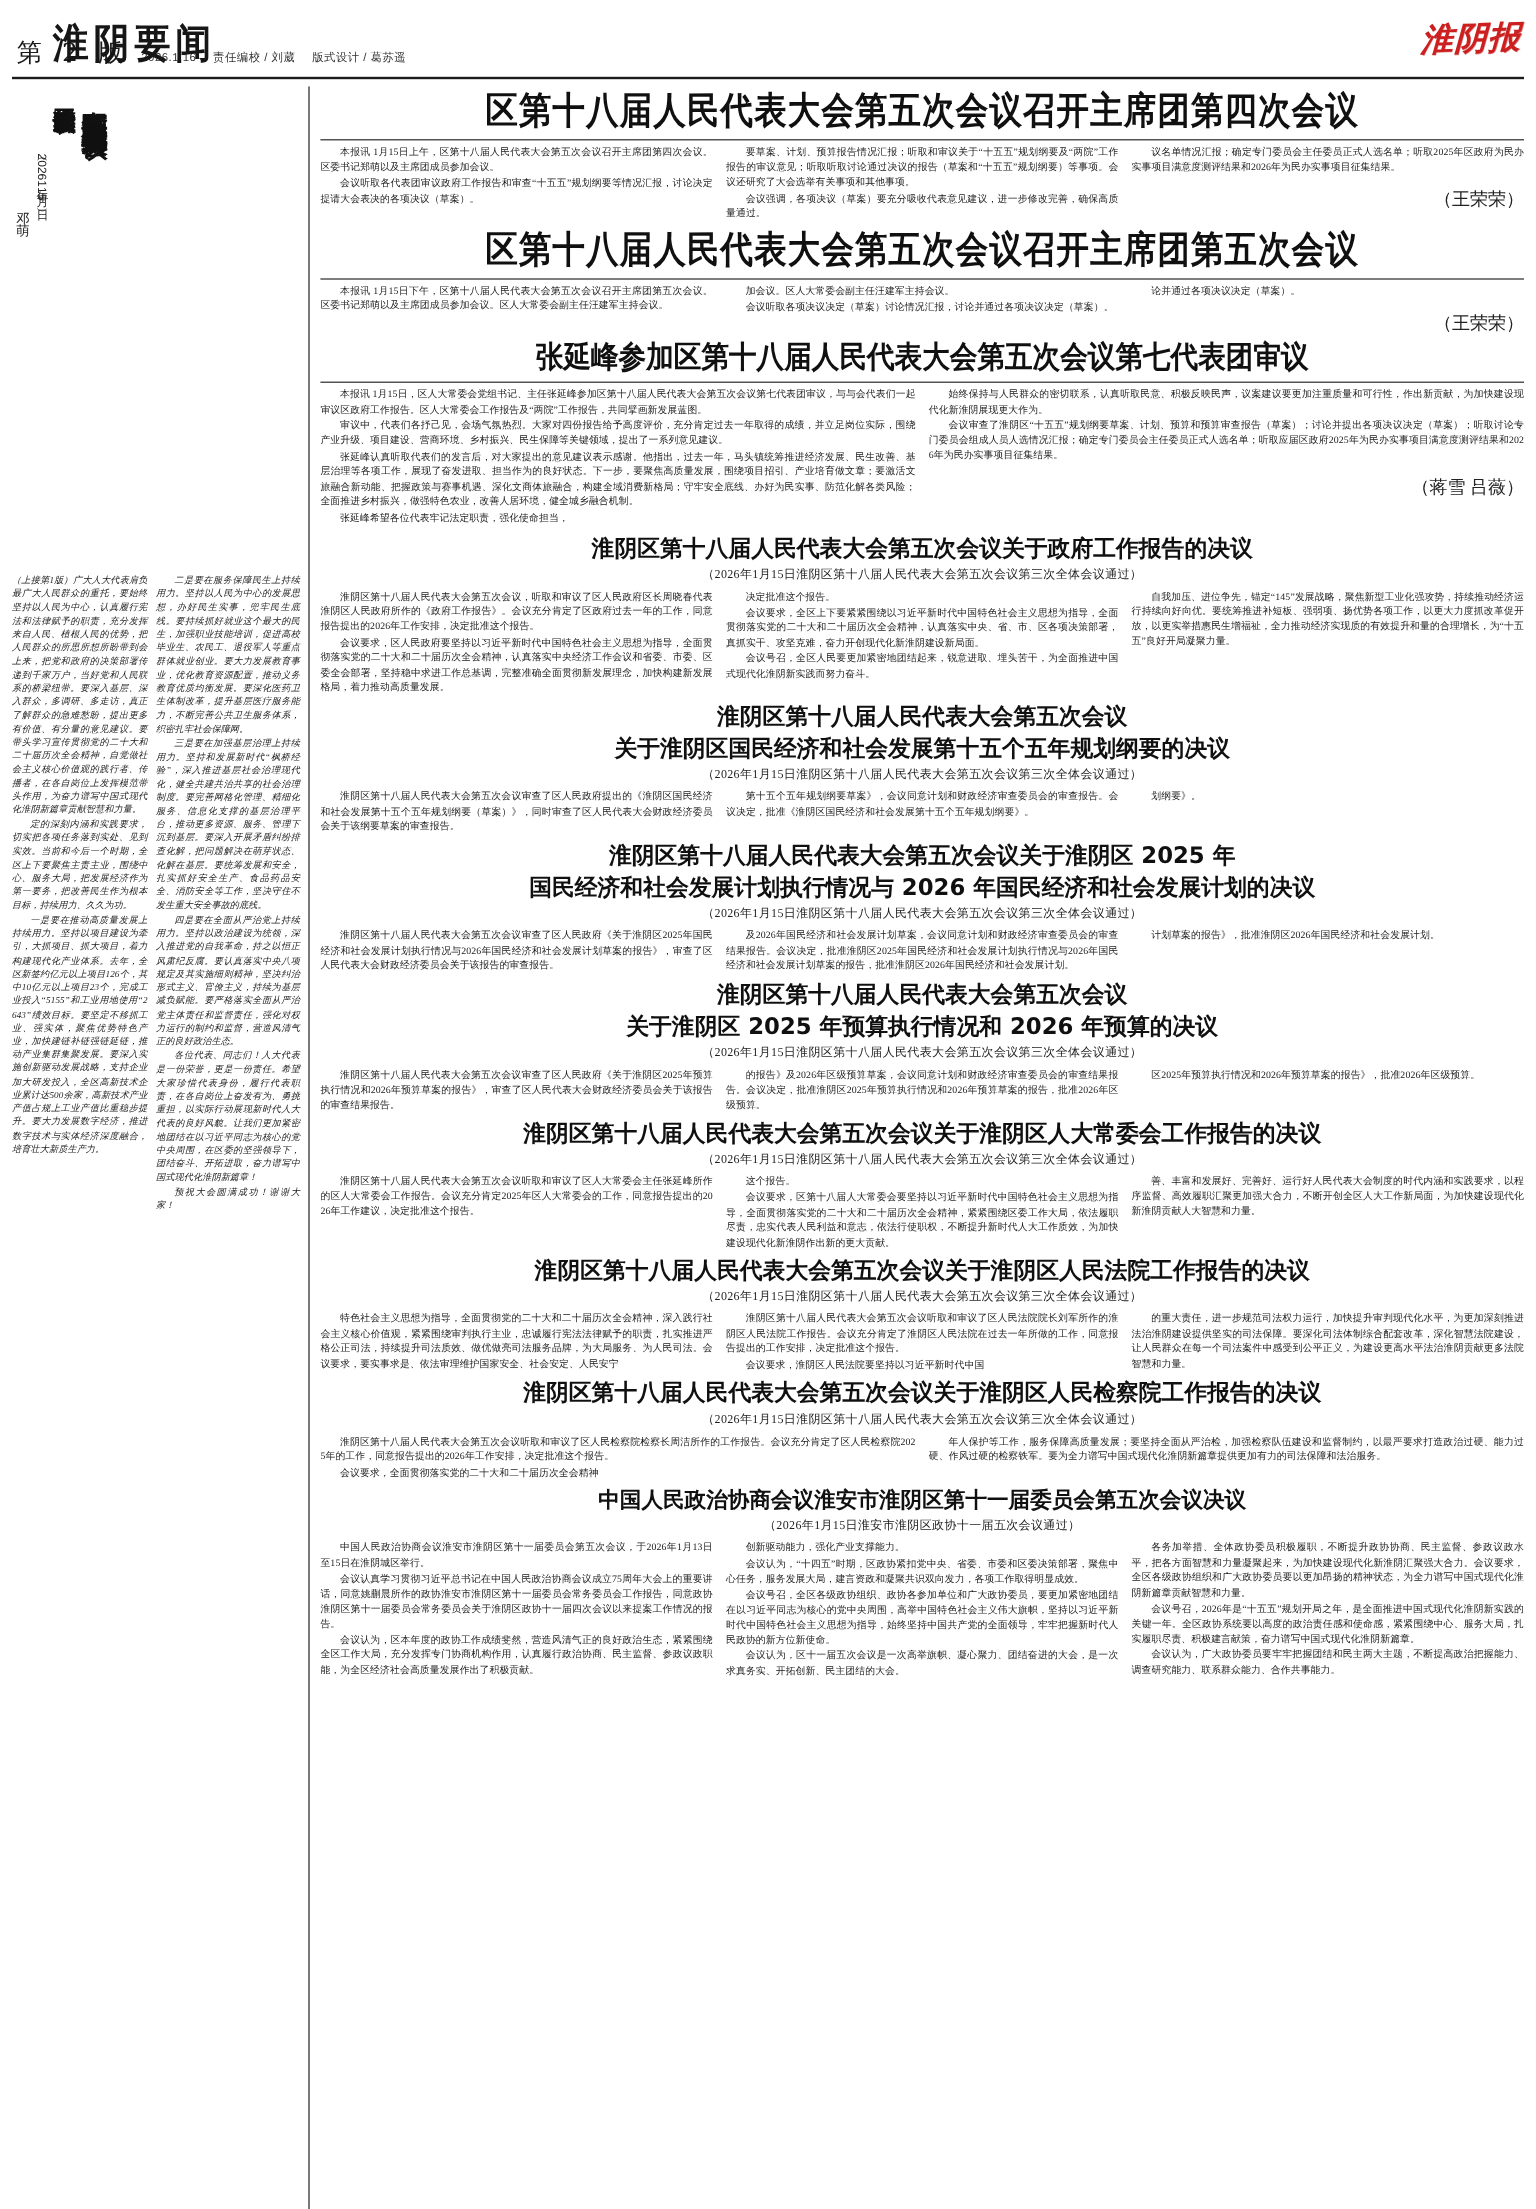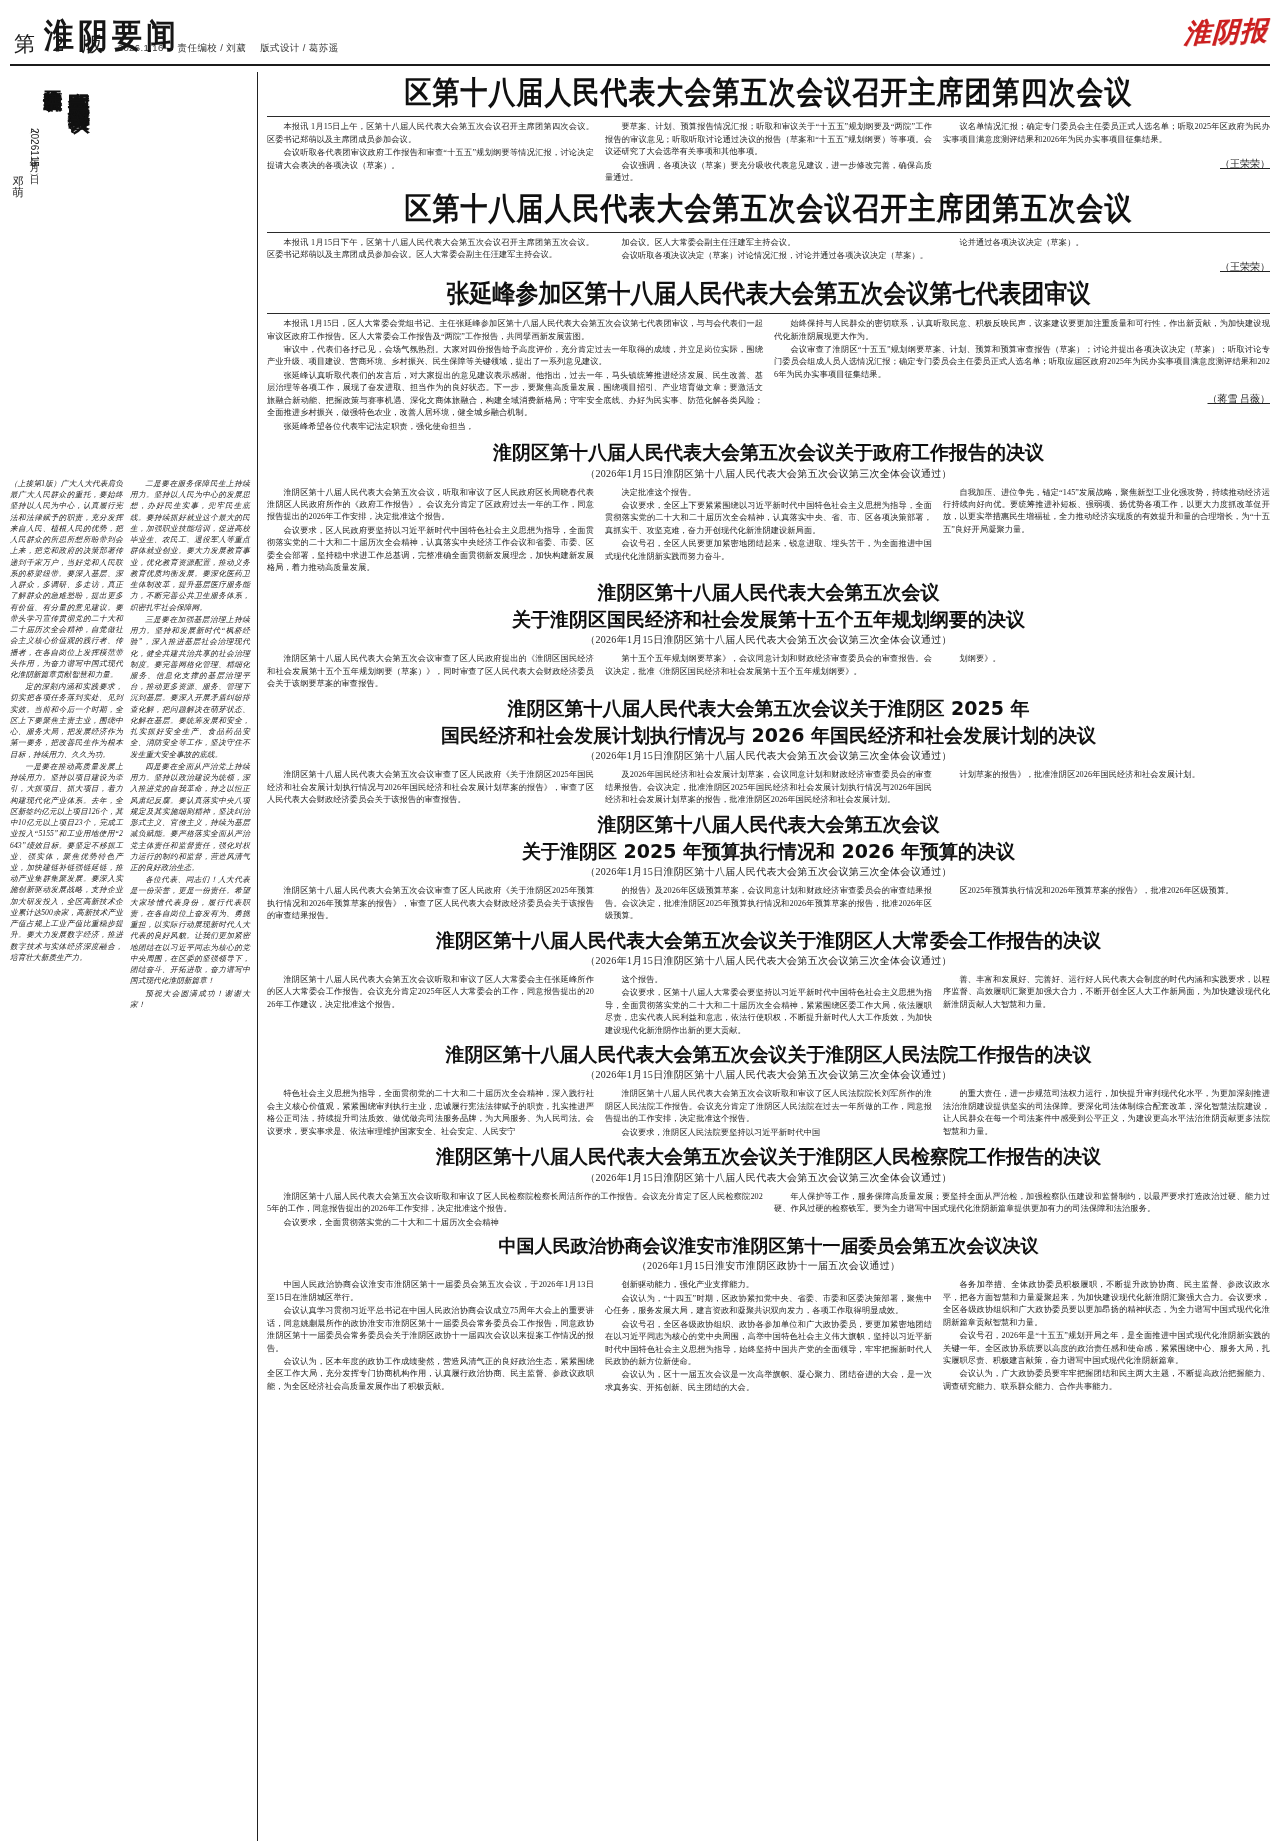--- a/index.html
+++ b/index.html
@@ -136,21 +136,21 @@
   .h-md2{font-size:18px;letter-spacing:0px;margin:6px 0 3px;font-weight:bold;}
   .h-sub{
     text-align:center;font-size:10px;color:#1d1d1d;margin:0 0 6px;
     font-family:Liberation Serif, serif;letter-spacing:.3px;
   }
   .cols3{
     display:flex;gap:11px;
   }
   .cols3 > div{flex:1;min-width:0;}
   .byline{
-    text-align:right;font-size:10px;color:#222;margin-top:11px;text-decoration:underline;
+    text-align:right;font-size:15px;color:#222;margin-top:11px;
   }
 
   
   .txt{
     font-family:"Liberation Serif","DejaVu Serif",serif;
     font-size:8.2px;
     line-height:1.52;
     text-align:justify;
     color:#1c1c1c;
     letter-spacing:.1px;

